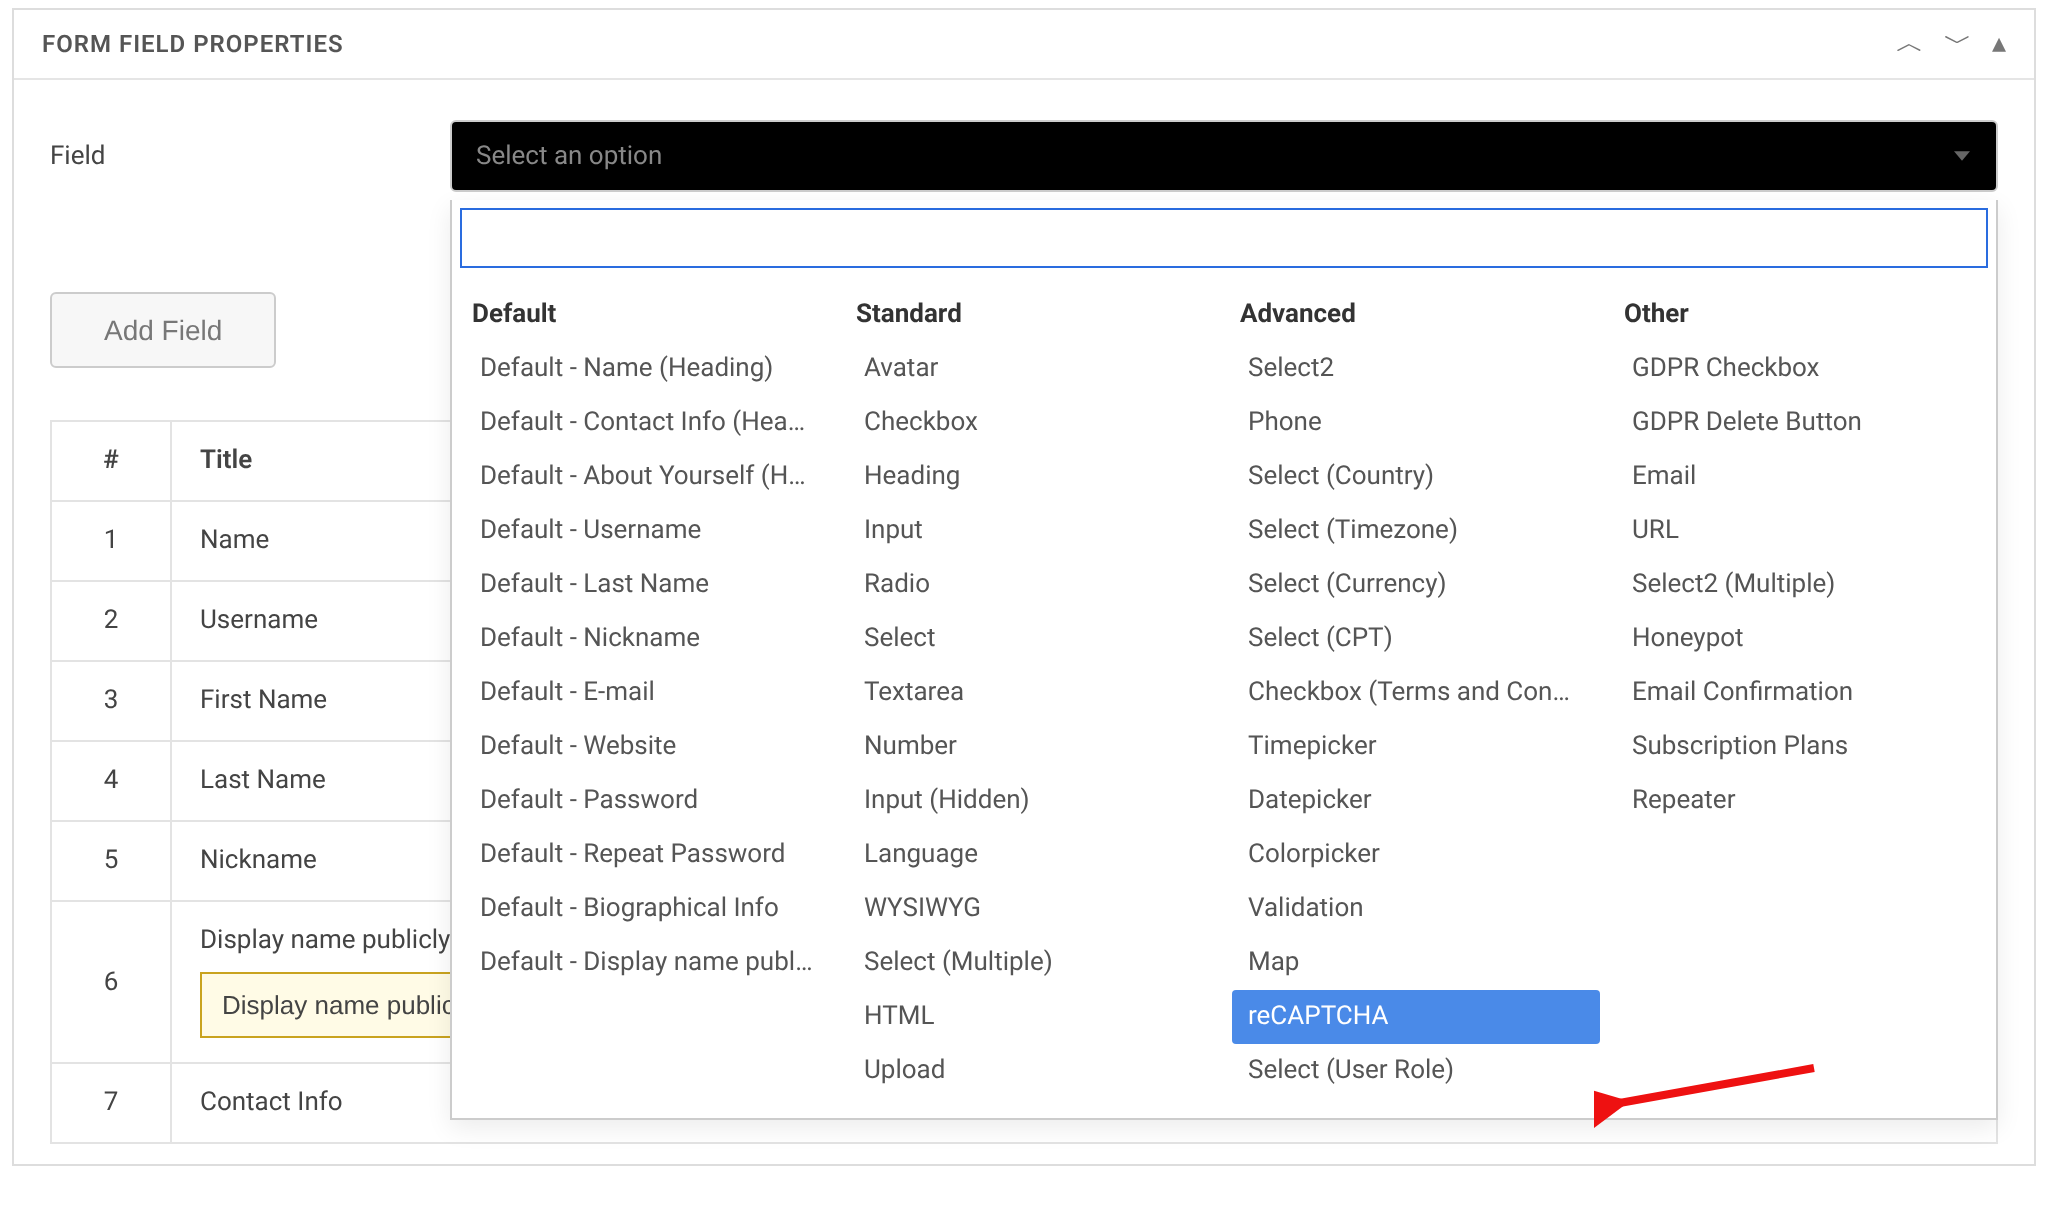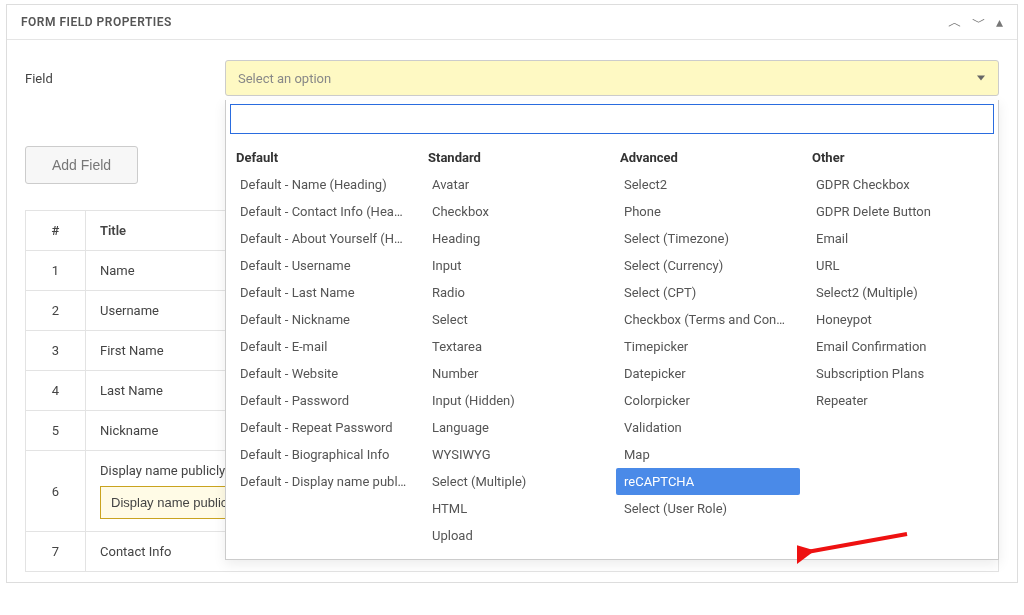--- a/index.html
+++ b/index.html
@@ -55,21 +55,21 @@
   }
   .select-wrap {
     flex: 1;
     position: relative;
   }
   .select-box {
     width: 100%;
     height: 36px;
     border: 1px solid #ccc;
     border-radius: 3px;
-    background: #fef9c3;
+    background: #000000;
     display: flex;
     align-items: center;
     justify-content: space-between;
     padding: 0 12px;
     color: #888;
     font-size: 13px;
     cursor: pointer;
   }
   .select-caret {
     border-left: 5px solid transparent;
@@ -232,20 +232,21 @@
                 <div class="opt">Language</div>
                 <div class="opt">WYSIWYG</div>
                 <div class="opt">Select (Multiple)</div>
                 <div class="opt">HTML</div>
                 <div class="opt">Upload</div>
               </div>
               <div class="col">
                 <div class="col-header">Advanced</div>
                 <div class="opt">Select2</div>
                 <div class="opt">Phone</div>
+                <div class="opt">Select (Country)</div>
                 <div class="opt">Select (Timezone)</div>
                 <div class="opt">Select (Currency)</div>
                 <div class="opt">Select (CPT)</div>
                 <div class="opt">Checkbox (Terms and Conditions)</div>
                 <div class="opt">Timepicker</div>
                 <div class="opt">Datepicker</div>
                 <div class="opt">Colorpicker</div>
                 <div class="opt">Validation</div>
                 <div class="opt">Map</div>
                 <div class="opt highlight">reCAPTCHA</div>

